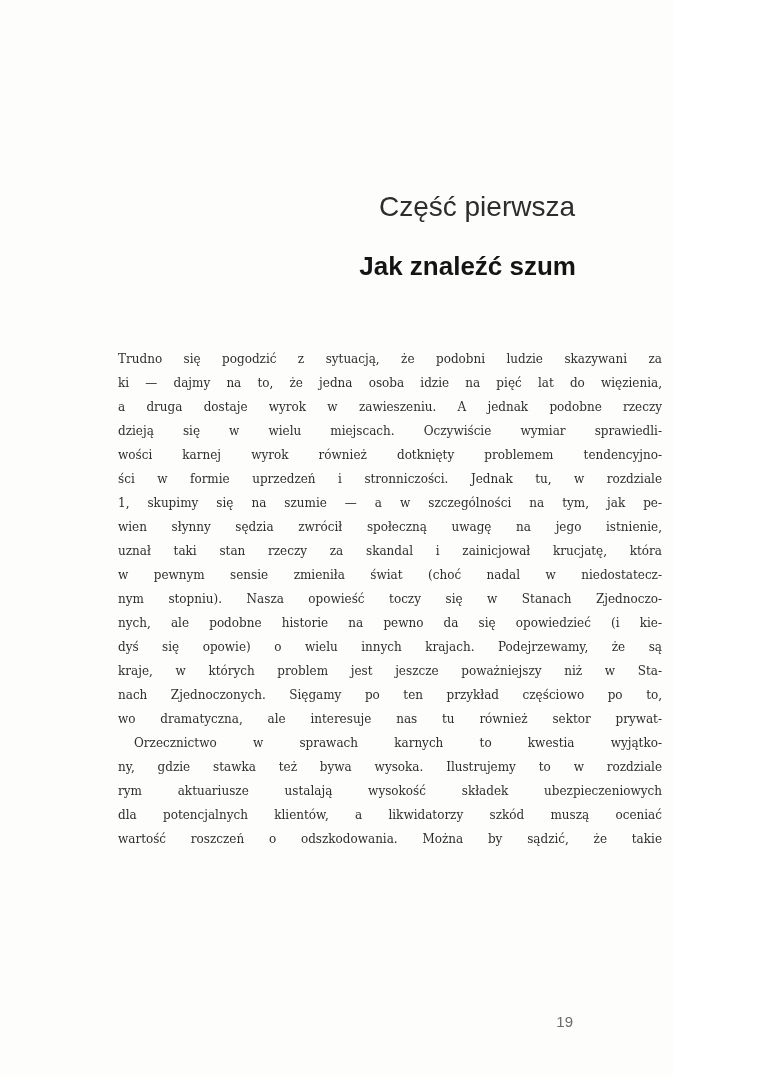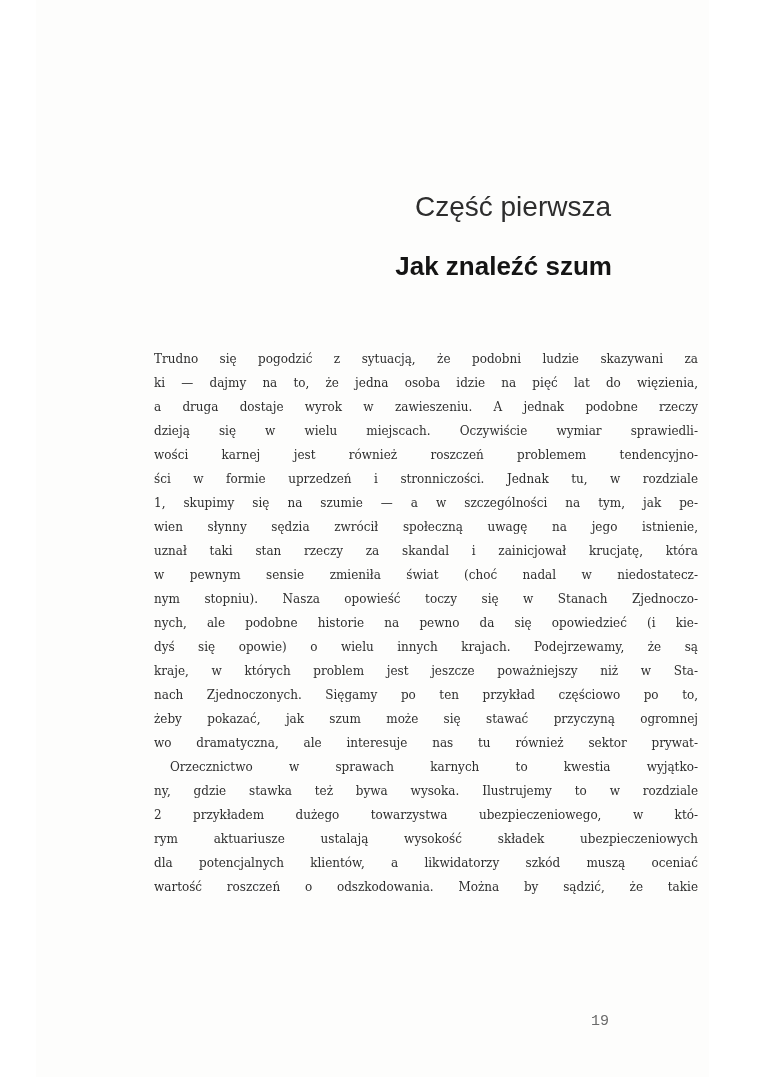--- a/index.html
+++ b/index.html
@@ -7,21 +7,20 @@
     margin: 0;
     padding: 0;
     background: #ffffff;
   }
   .page {
     position: relative;
     width: 673px;
     height: 1077px;
     background: #fdfdfc;
     overflow: hidden;
-    margin-left: 36px;
   }
   .part-label {
     position: absolute;
     top: 192px;
     right: 98px;
     font-family: "Liberation Sans", sans-serif;
     font-size: 28px;
     font-weight: 400;
     line-height: 1.1;
     color: #2d2d2d;
@@ -59,55 +58,53 @@
   .body-text .line.indent {
     text-indent: 16px;
   }
   .body-text .line.last {
     text-align-last: left;
   }
   .page-number {
     position: absolute;
     top: 1013px;
     right: 100px;
-    font-family: Liberation Mono, monospace;
+    font-family: Liberation Sans, sans-serif;
     font-size: 15px;
     color: #6b6b6b;
   }
 </style>
 </head>
 <body>
 
 <div class="page">
 
   <div class="part-label">Część pierwsza</div>
 
   <h1 class="part-title">Jak znaleźć szum</h1>
 
   <div class="body-text">
       <div class="line">Trudno się pogodzić z sytuacją, że podobni ludzie skazywani za</div>
       <div class="line">ki — dajmy na to, że jedna osoba idzie na pięć lat do więzienia,</div>
       <div class="line">a druga dostaje wyrok w zawieszeniu. A jednak podobne rzeczy</div>
       <div class="line">dzieją się w wielu miejscach. Oczywiście wymiar sprawiedli-</div>
-      <div class="line">wości karnej jest również roszczeń problemem tendencyjno-</div>
+      <div class="line">wości karnej wyrok również dotknięty problemem tendencyjno-</div>
       <div class="line">ści w formie uprzedzeń i stronniczości. Jednak tu, w rozdziale</div>
       <div class="line">1, skupimy się na szumie — a w szczególności na tym, jak pe-</div>
       <div class="line">wien słynny sędzia zwrócił społeczną uwagę na jego istnienie,</div>
       <div class="line">uznał taki stan rzeczy za skandal i zainicjował krucjatę, która</div>
       <div class="line">w pewnym sensie zmieniła świat (choć nadal w niedostatecz-</div>
       <div class="line">nym stopniu). Nasza opowieść toczy się w Stanach Zjednoczo-</div>
       <div class="line">nych, ale podobne historie na pewno da się opowiedzieć (i kie-</div>
       <div class="line">dyś się opowie) o wielu innych krajach. Podejrzewamy, że są</div>
       <div class="line">kraje, w których problem jest jeszcze poważniejszy niż w Sta-</div>
       <div class="line">nach Zjednoczonych. Sięgamy po ten przykład częściowo po to,</div>
-      <div class="line">żeby pokazać, jak szum może się stawać przyczyną ogromnej</div>
       <div class="line">wo dramatyczna, ale interesuje nas tu również sektor prywat-</div>
       <div class="line indent">Orzecznictwo w sprawach karnych to kwestia wyjątko-</div>
       <div class="line">ny, gdzie stawka też bywa wysoka. Ilustrujemy to w rozdziale</div>
-      <div class="line">2 przykładem dużego towarzystwa ubezpieczeniowego, w któ-</div>
       <div class="line">rym aktuariusze ustalają wysokość składek ubezpieczeniowych</div>
       <div class="line">dla potencjalnych klientów, a likwidatorzy szkód muszą oceniać</div>
       <div class="line">wartość roszczeń o odszkodowania. Można by sądzić, że takie</div>
     </div>
 
   <div class="page-number">19</div>
 
 </div>
 
 </body></html>

